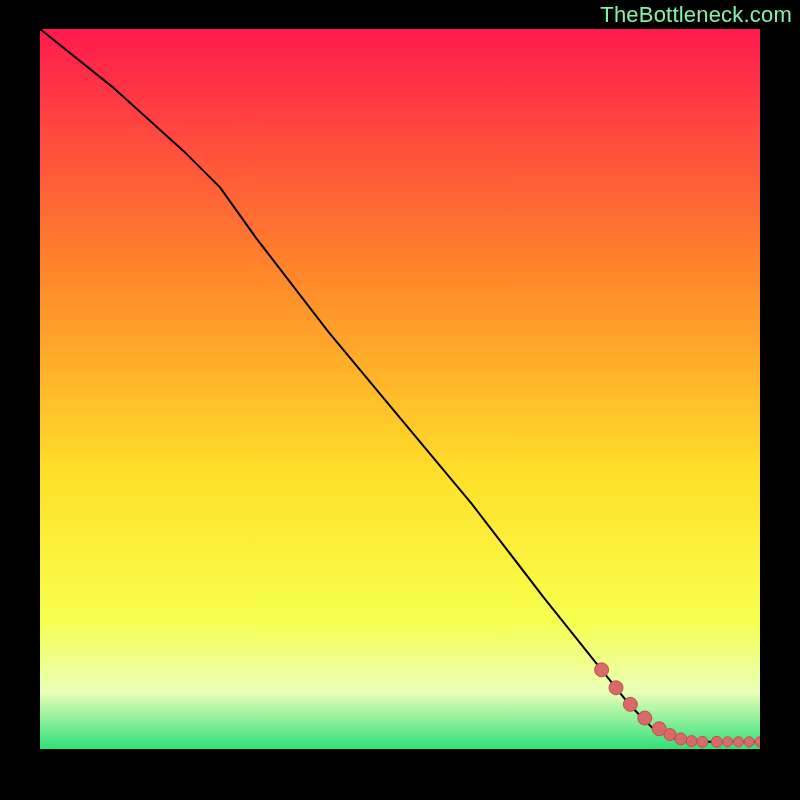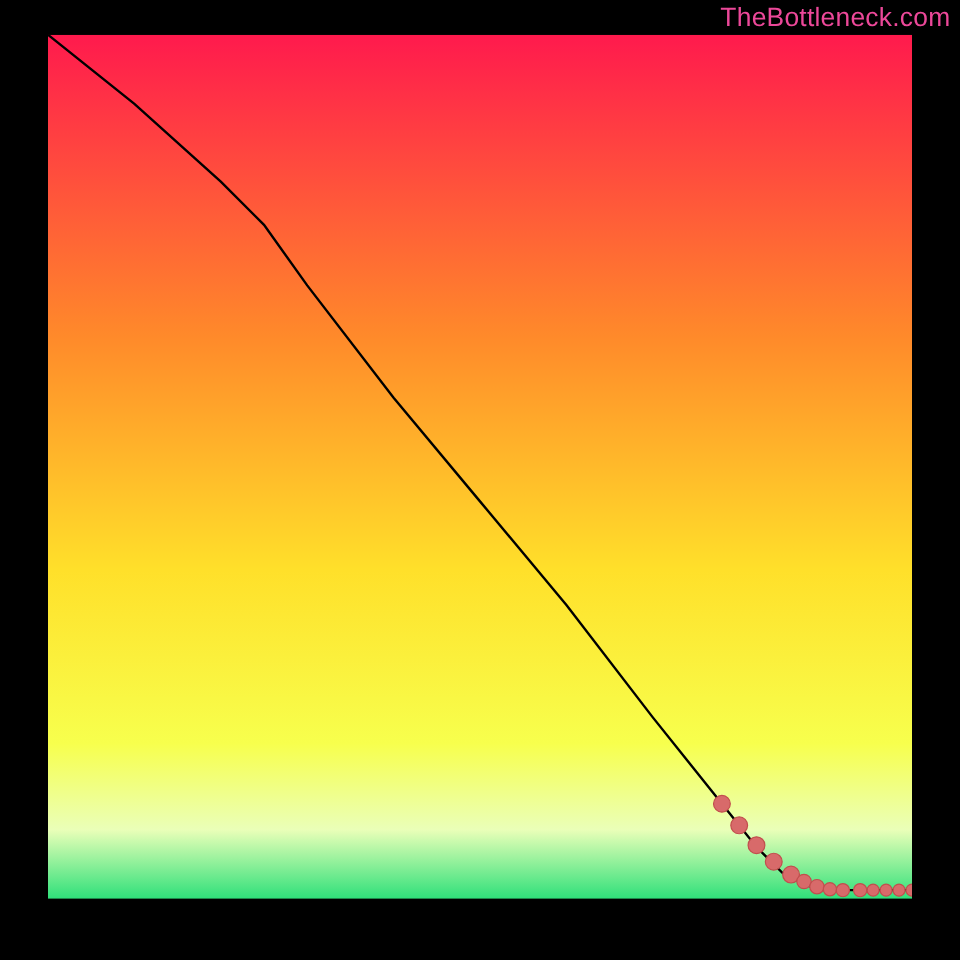--- a/index.html
+++ b/index.html
@@ -14,21 +14,21 @@
   .frame {
     position: relative;
     width: 800px;
     height: 800px;
     background: #000;
   }
   .watermark {
     position: absolute;
     top: 2px;
     right: 8px;
-    color: #ec4899;
+    color: #86efac;
     font-size: 22px;
     font-weight: 500;
     letter-spacing: 0.2px;
     z-index: 10;
   }
   .plot-area {
     position: absolute;
     left: 40px;
     top: 29px;
     width: 720px;

